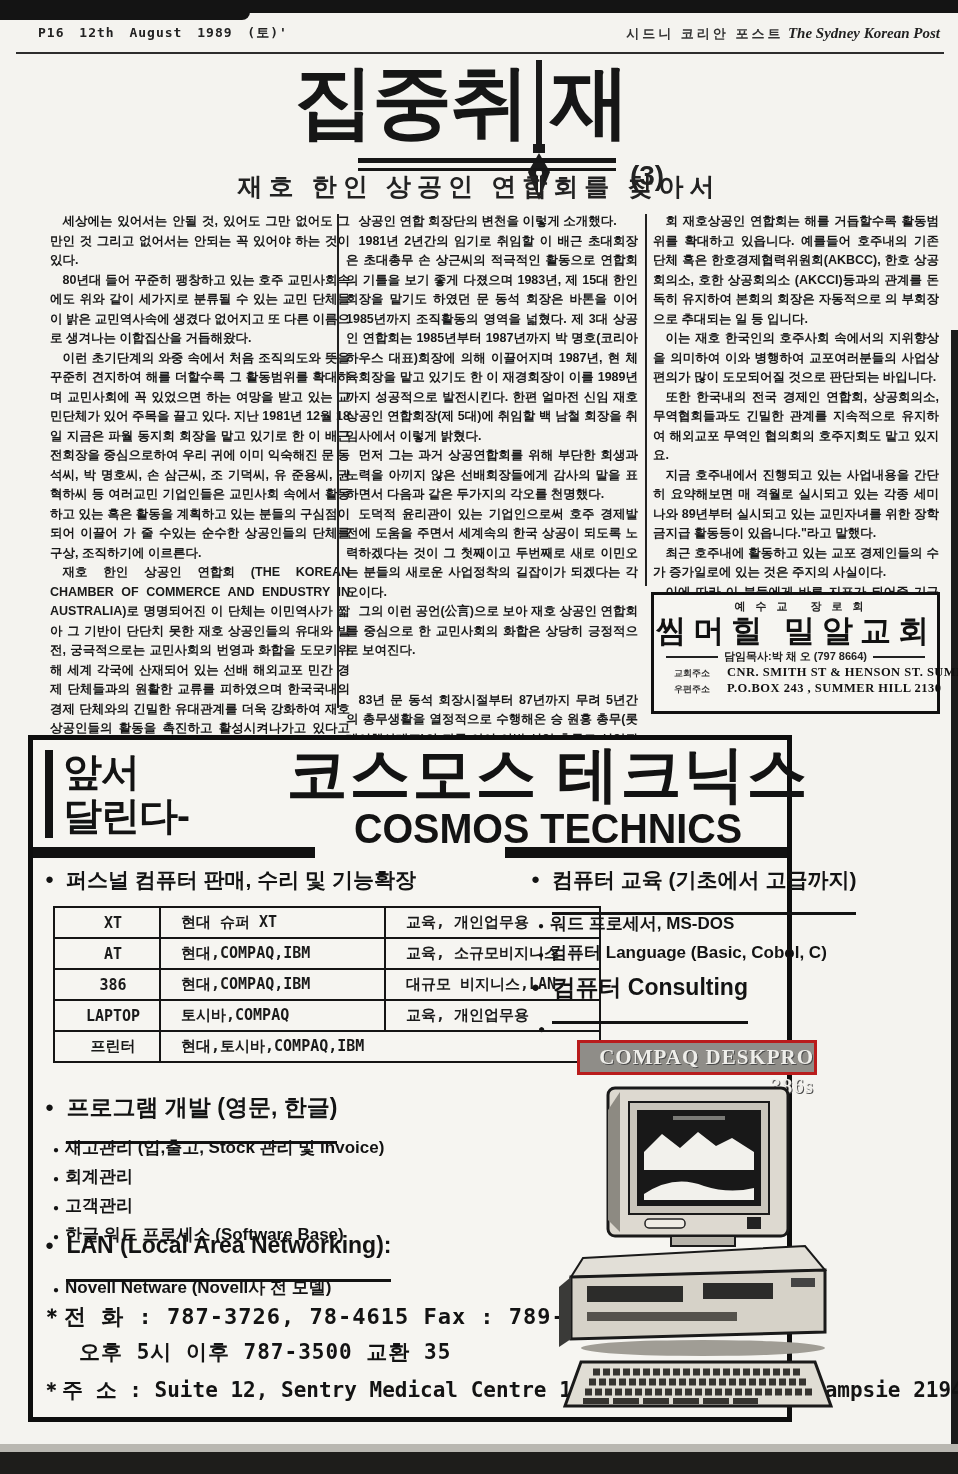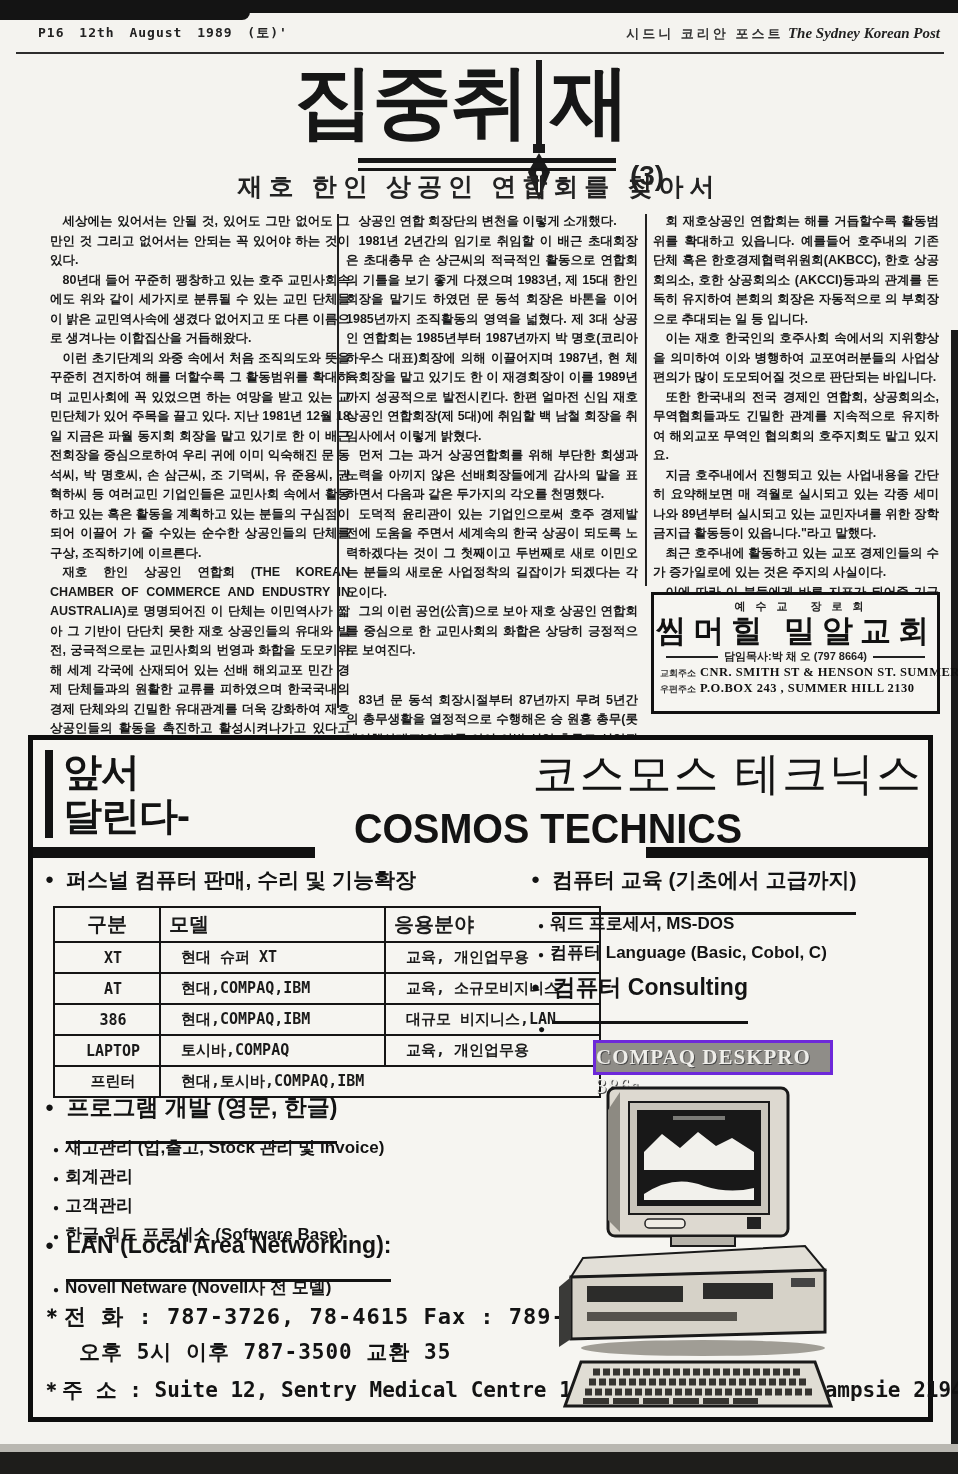--- a/index.html
+++ b/index.html
@@ -42,31 +42,31 @@
   .vrule1{position:absolute;left:337px;top:214px;width:2px;height:494px;background:#222;}
   .vrule2{position:absolute;left:645px;top:214px;width:2px;height:372px;background:#222;}
 
   
   .church{position:absolute;left:651px;top:592px;width:289px;height:122px;border:3px solid #111;
           background:#f6f5f1;box-sizing:border-box;text-align:center;}
   .ch-denom{margin-top:4px;font-size:11px;font-weight:700;letter-spacing:10px;color:#222;margin-left:17px;}
   .ch-name{font-family:"Liberation Serif",serif;font-size:31px;font-weight:900;letter-spacing:7px;line-height:34px;color:#111;}
   .ch-pastor{display:flex;align-items:center;justify-content:center;gap:6px;font-size:11px;font-weight:700;color:#222;margin-top:1px;}
   .ch-pastor::before,.ch-pastor::after{content:"";height:2px;background:#222;flex:0 0 52px;}
-  .ch-row{display:flex;align-items:baseline;text-align:center;padding:1px 6px 0 2px;}
+  .ch-row{display:flex;align-items:baseline;text-align:left;padding:1px 6px 0 20px;gap:9px;}
   .ch-lab{flex:0 0 44px;font-size:9px;font-weight:700;color:#333;}
   .ch-val{font-family:"Liberation Serif",serif;font-size:12.5px;font-weight:900;letter-spacing:0.5px;color:#111;white-space:nowrap;}
 
   
-  .ad{position:absolute;left:28px;top:735px;width:905px;height:687px;border:5px solid #0e0e0e;
+  .ad{position:absolute;left:28px;top:735px;width:764px;height:687px;border:5px solid #0e0e0e;
       box-sizing:border-box;background:#f6f5f1;}
   .slogan{position:absolute;left:12px;top:10px;border-left:8px solid #131313;padding-left:10px;
           font-size:39px;line-height:44px;font-weight:900;letter-spacing:-1px;color:#131313;}
   .brand{position:absolute;left:140px;top:2px;width:750px;text-align:center;color:#131313;}
-  .brand-kr{font-size:45px;line-height:64px;font-weight:400;letter-spacing:2px;text-align:right;}
+  .brand-kr{font-size:61px;line-height:64px;font-weight:700;letter-spacing:2px;}
   .brand-en{font-size:42px;line-height:46px;font-weight:900;letter-spacing:0;transform:scaleX(0.94);transform-origin:center;}
   .bar-l{position:absolute;left:0;top:107px;width:282px;height:11px;background:#111;}
   .bar-r{position:absolute;right:0;top:107px;width:282px;height:11px;background:#111;}
 
   .sec-h{position:absolute;white-space:nowrap;color:#131313;}
   .sec-h .blt{font-size:15px;vertical-align:3px;margin-right:6px;}
   .sec-h .txt{font-weight:800;border-bottom:3px solid #131313;padding-bottom:21px;}
   .h-sales{left:12px;top:126px;font-size:21px;}
   .h-prog{left:12px;top:352px;font-size:23px;}
   .h-lan{left:12px;top:492px;font-size:23px;}
@@ -87,22 +87,22 @@
   .l-prog{left:20px;top:394px;}
   .l-lan{left:20px;top:534px;}
   .l-edu{left:505px;top:170px;line-height:25px;}
   .lone-blt{position:absolute;left:505px;top:282px;font-size:12px;color:#131313;}
 
   .contact{position:absolute;font-family:"DejaVu Sans Mono",monospace;font-weight:700;color:#131313;white-space:nowrap;}
   .ct1{left:8px;top:562px;font-size:22px;letter-spacing:1px;}
   .ct2{left:46px;top:598px;font-size:21px;letter-spacing:1px;}
   .ct3{left:8px;top:636px;font-size:21px;letter-spacing:0;}
 
-  .badge{position:absolute;left:560px;top:300px;width:240px;height:35px;background:#8f8d88;
-         border:3px solid #6d28d9;box-sizing:border-box;text-align:left;
+  .badge{position:absolute;left:544px;top:300px;width:240px;height:35px;background:#8f8d88;
+         border:3px solid #b91c1c;box-sizing:border-box;text-align:right;
          font-family:"Liberation Serif",serif;font-size:21px;font-weight:700;letter-spacing:1px;
          line-height:29px;color:#efeeea;text-shadow:1px 1px 0 #4a4a4a;}
   .computer{position:absolute;left:520px;top:340px;}
 </style>
 </head>
 <body>
 
 <div id="page">
 
   <div class="scan-top"></div>
@@ -190,25 +190,20 @@
     <div class="bar-l"></div>
     <div class="bar-r"></div>
 
     <div class="sec-h h-sales">
       <span class="blt">●</span>
       <span class="txt">퍼스널 컴퓨터 판매, 수리 및 기능확장</span>
     </div>
 
     <table class="prod">
       <tbody>
-          <tr>
-        <th class="c-cat">구분</th>
-        <th class="c-model">모델</th>
-        <th class="c-use">응용분야</th>
-      </tr>
       <tr>
         <td class="c-cat">XT</td>
         <td class="c-model">현대 슈퍼 XT</td>
         <td class="c-use">교육, 개인업무용</td>
       </tr>
       <tr>
         <td class="c-cat">AT</td>
         <td class="c-model">현대,COMPAQ,IBM</td>
         <td class="c-use">교육, 소규모비지니스</td>
       </tr>

